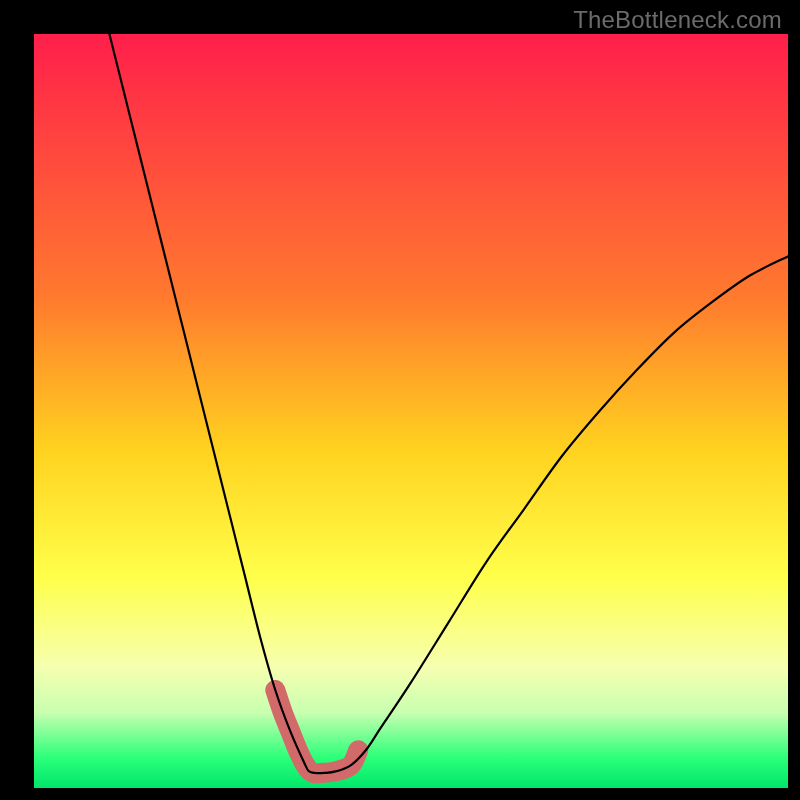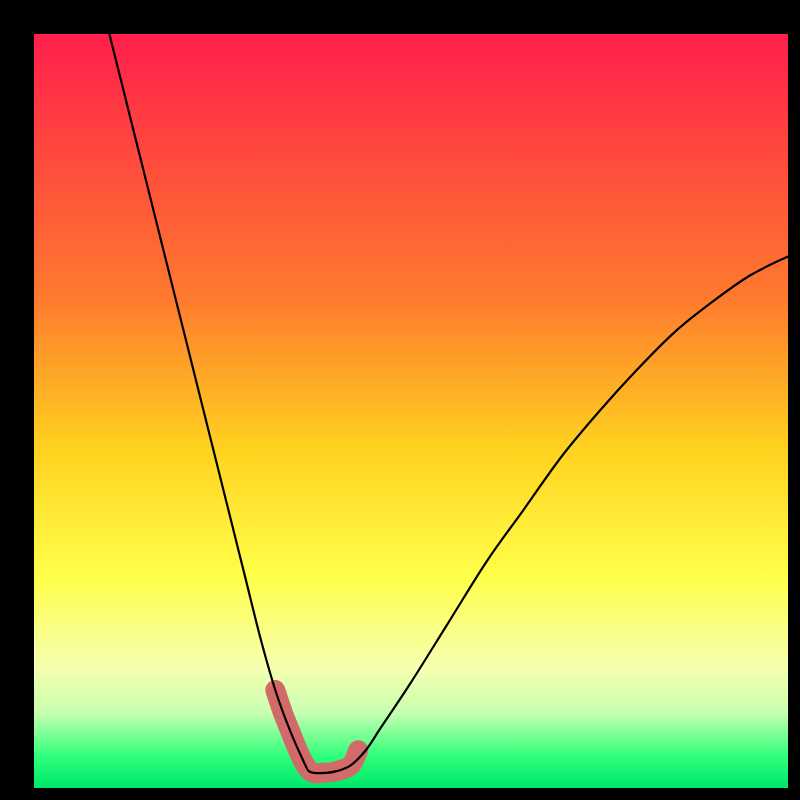--- a/index.html
+++ b/index.html
@@ -56,13 +56,14 @@
 
     <rect id="plot-bg" x="34" y="34" width="754" height="754" fill="url(#bg-grad)"></rect>
 
     <g id="plot-group" clip-path="url(#plot-clip)">
       <path id="highlight-path" fill="none" stroke-linecap="round" stroke-linejoin="round" d="M 275.28 689.98 C 276.53666666666663 693.75, 280.30666666666673 705.6883333333334, 282.82000000000005 712.6 C 285.33333333333337 719.5116666666667, 287.8466666666667 725.1666666666667, 290.36 731.45 C 292.87333333333333 737.7333333333333, 295.38666666666666 744.645, 297.9 750.3 C 300.4133333333333 755.9549999999999, 302.9266666666667 761.61, 305.44 765.38 C 307.9533333333333 769.15, 310.4666666666667 771.6633333333333, 312.98 772.92 C 315.49333333333334 774.1766666666666, 316.75 773.1713333333332, 320.52 772.92 C 324.28999999999996 772.6686666666667, 330.5733333333334 772.6686666666667, 335.6 771.412 C 340.62666666666667 770.1553333333334, 346.91 768.8986666666667, 350.68 765.38 C 354.45 761.8613333333333, 356.9633333333333 752.8133333333333, 358.21999999999997 750.3" stroke="#d36a6a" stroke-width="20"></path>
       <circle id="marker-dot" r="6" cx="275.28" cy="686.21" fill="#d36a6a"></circle>
       <path id="curve-path" fill="none" stroke-linecap="round" stroke-linejoin="round" d="M 109.4 34 C 111.91333333333334 44.05333333333333, 119.45333333333332 74.2133333333333, 124.47999999999999 94.31999999999996 C 129.50666666666666 114.42666666666663, 134.53333333333333 134.53333333333336, 139.56 154.64000000000004 C 144.58666666666667 174.74666666666673, 149.61333333333332 194.85333333333332, 154.64 214.95999999999998 C 159.66666666666666 235.06666666666663, 164.69333333333333 255.1733333333333, 169.72 275.28 C 174.74666666666667 295.38666666666666, 179.77333333333334 315.49333333333334, 184.8 335.6 C 189.82666666666668 355.7066666666667, 194.85333333333332 375.8133333333333, 199.88 395.91999999999996 C 204.90666666666667 416.02666666666664, 209.9333333333333 436.1333333333334, 214.95999999999998 456.24000000000007 C 219.98666666666665 476.34666666666675, 225.01333333333335 496.45333333333326, 230.04000000000002 516.56 C 235.0666666666667 536.6666666666666, 240.09333333333336 556.7733333333333, 245.12000000000003 576.88 C 250.1466666666667 596.9866666666667, 255.17333333333335 618.35, 260.2 637.2 C 265.22666666666663 656.0500000000001, 270.25333333333333 674.2716666666666, 275.28 689.98 C 280.3066666666666 705.6883333333334, 285.33333333333337 718.8833333333334, 290.36 731.45 C 295.38666666666666 744.0166666666667, 302.29833333333335 758.7196666666666, 305.44 765.38 C 308.58166666666665 772.0403333333334, 307.702 770.1553333333334, 309.21 771.412 C 310.71799999999996 772.6686666666667, 311.97466666666674 772.6686666666667, 314.48800000000006 772.92 C 317.0013333333334 773.1713333333332, 320.77133333333336 773.1713333333332, 324.29 772.92 C 327.8086666666667 772.6686666666667, 331.2016666666667 772.6686666666667, 335.6 771.412 C 339.99833333333333 770.1553333333334, 345.65333333333336 768.8986666666667, 350.68 765.38 C 355.70666666666665 761.8613333333333, 360.73333333333335 756.5833333333333, 365.76 750.3 C 370.78666666666663 744.0166666666667, 373.3 738.99, 380.84000000000003 727.6800000000001 C 388.38000000000005 716.3700000000001, 399.69 700.0333333333333, 411 682.4399999999999 C 422.31 664.8466666666666, 436.1333333333334 642.2266666666667, 448.70000000000005 622.12 C 461.2666666666667 602.0133333333333, 473.8333333333333 580.65, 486.4 561.8 C 498.96666666666664 542.9499999999999, 511.53333333333336 526.6133333333333, 524.1 509.02 C 536.6666666666667 491.4266666666667, 549.2333333333333 472.5766666666667, 561.8 456.24000000000007 C 574.3666666666666 439.9033333333334, 586.9333333333333 425.4516666666667, 599.5 411 C 612.0666666666667 396.5483333333333, 624.6333333333334 382.72499999999997, 637.2 369.53 C 649.7666666666667 356.335, 662.3333333333333 343.14000000000004, 674.9 331.83000000000004 C 687.4666666666667 320.52000000000004, 700.0333333333333 311.09499999999997, 712.6 301.66999999999996 C 725.1666666666667 292.24499999999995, 737.7333333333333 282.81999999999994, 750.3 275.28 C 762.8666666666666 267.74, 781.7166666666667 259.5716666666667, 788 256.43000000000006" stroke="#000000" stroke-width="2.2"></path>
     </g>
   </svg>
 
+  <div class="attribution">TheBottleneck.com</div>
 </div>
 
 </body></html>

